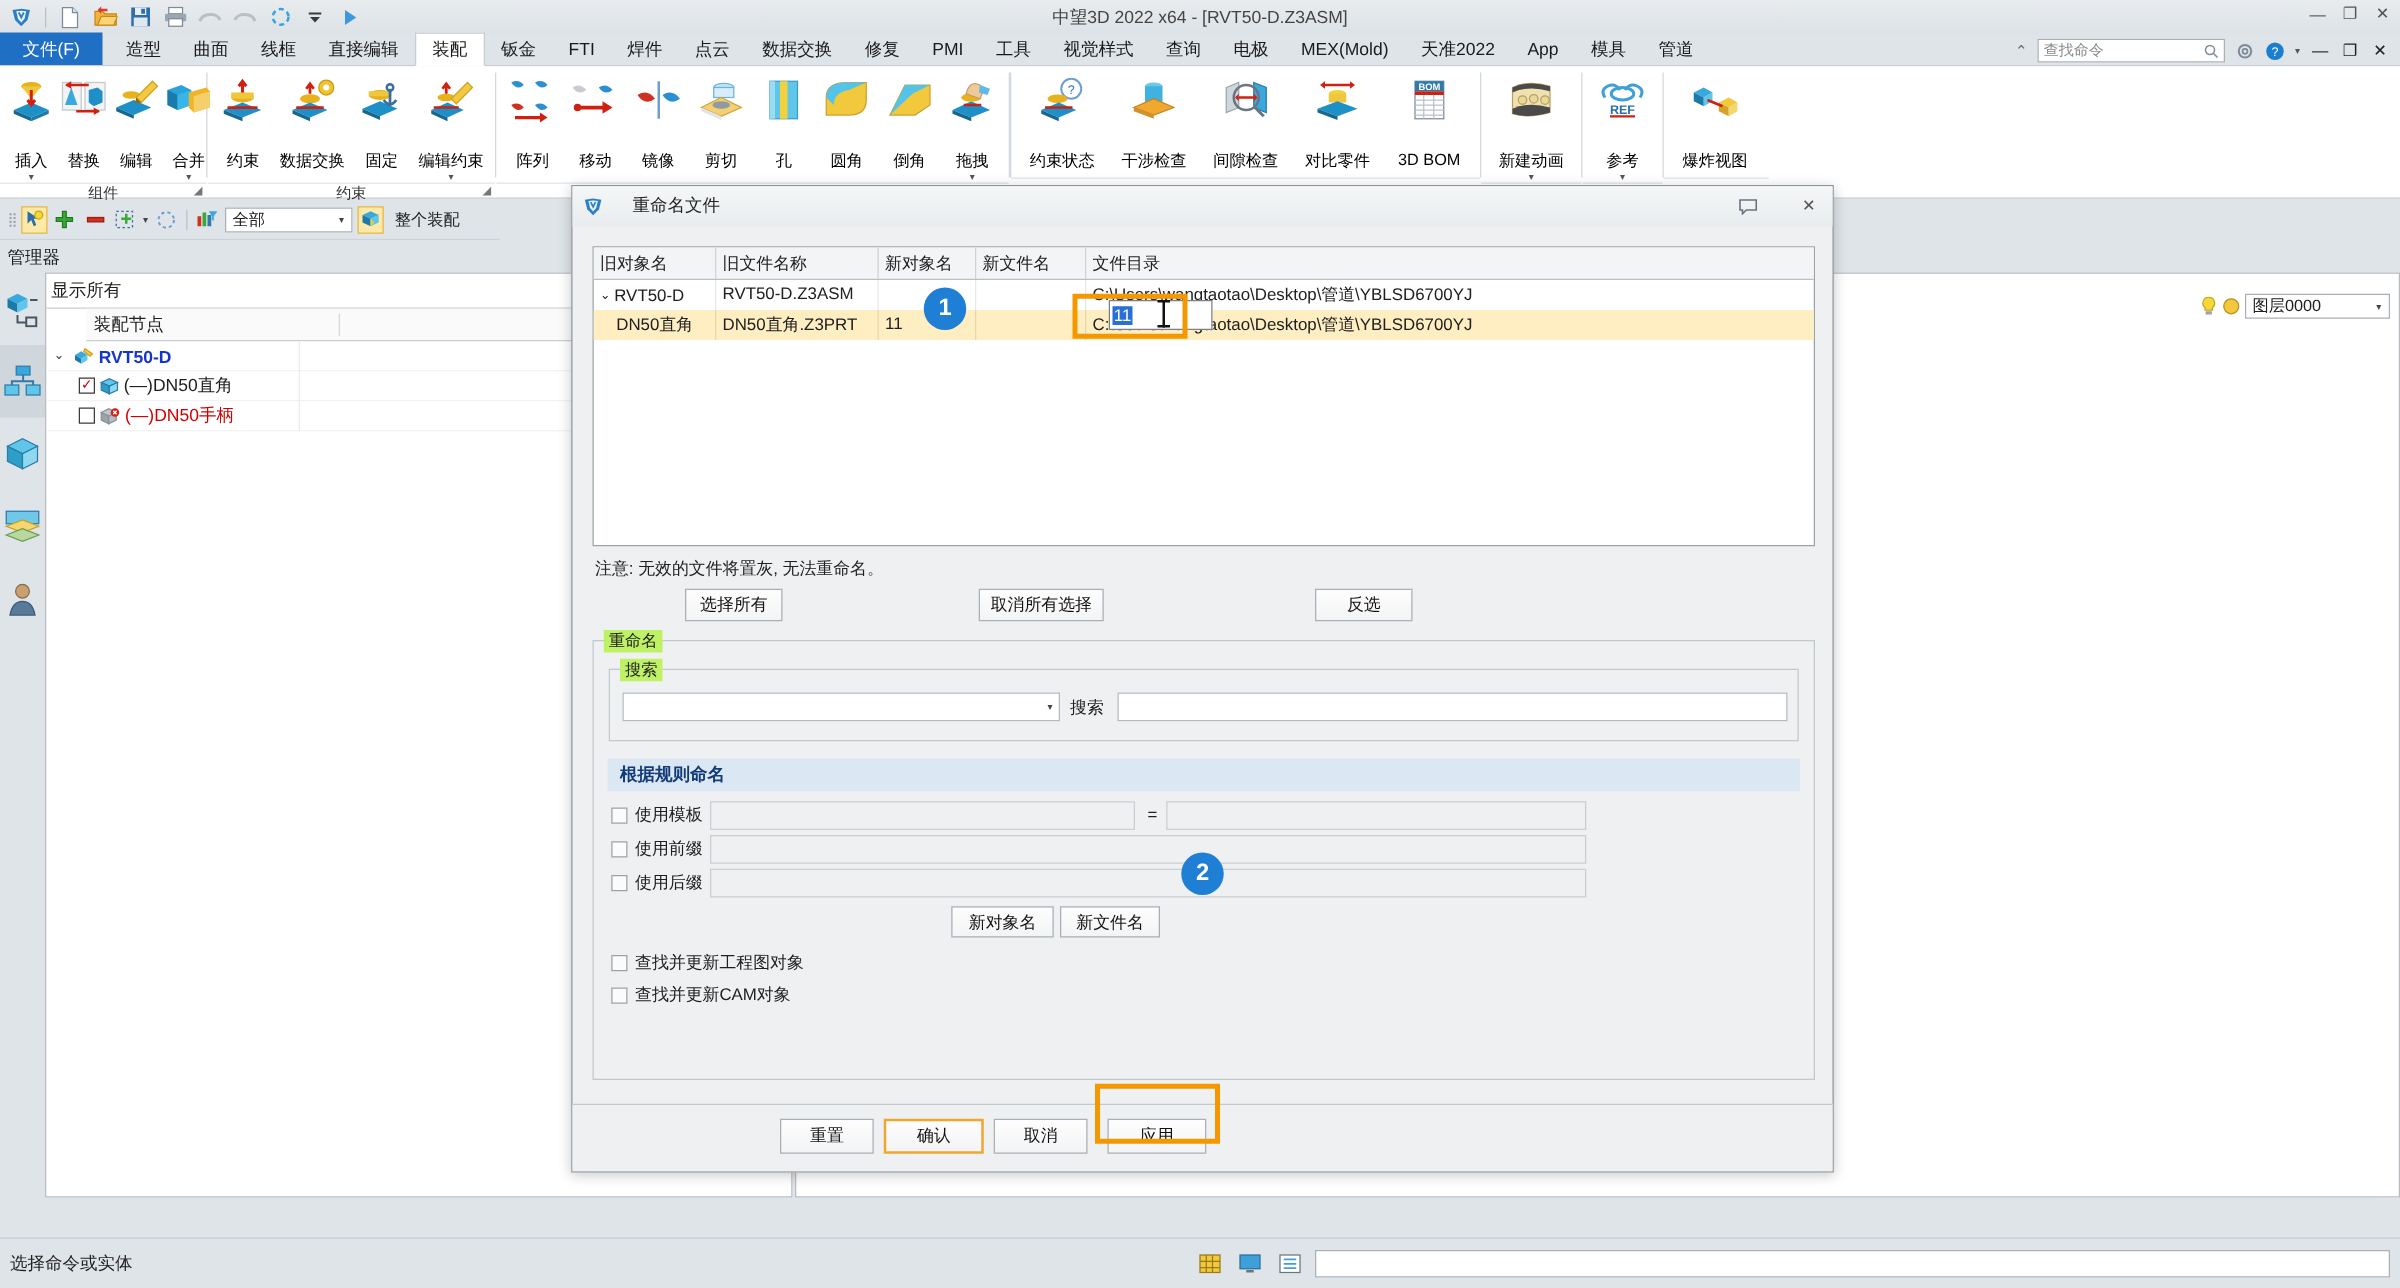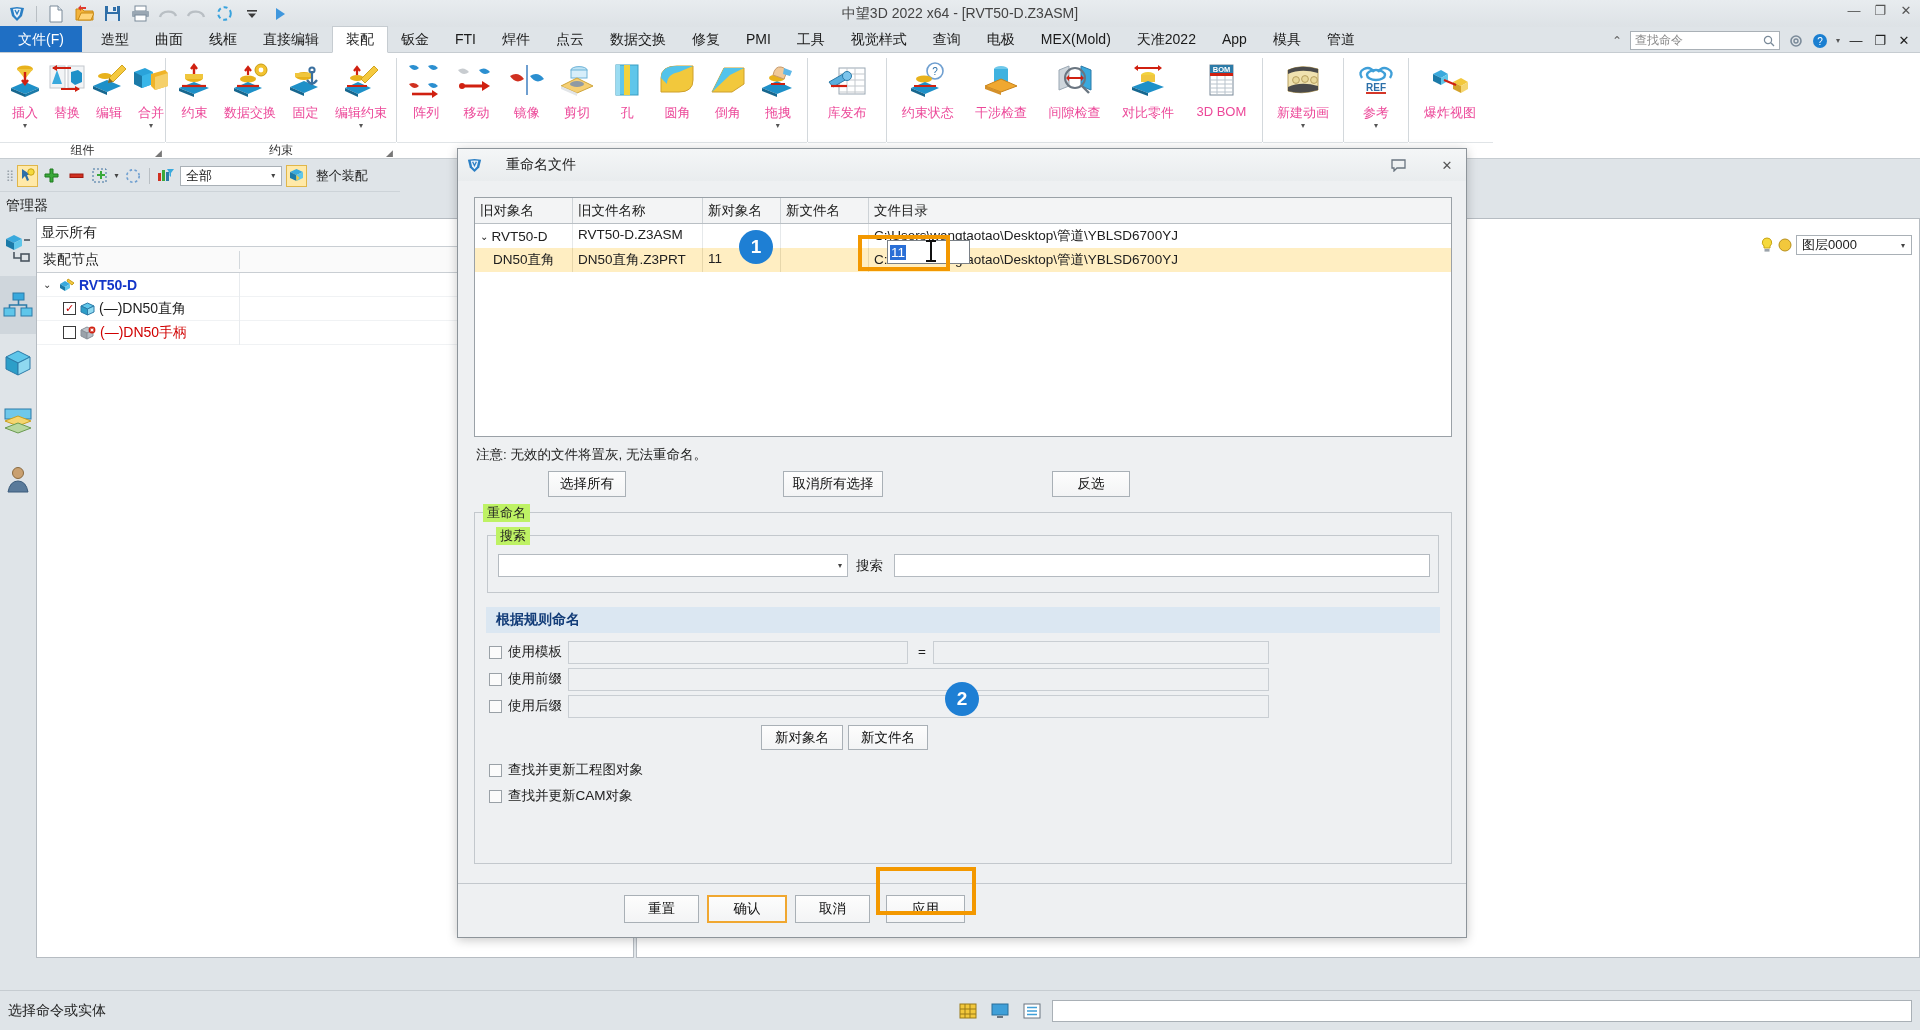--- a/index.html
+++ b/index.html
@@ -65,21 +65,21 @@
     text-align: center; font-size: 12px; color: #333; height: 17px; line-height: 15px;
     border-top: 1px solid #e0e4e7;
   }
   .rgroup-sep { width: 1px; background: #d3d8dc; height: 84px; margin-top: 5px; }
   .ritem {
     width: 58px; display: flex; flex-direction: column; align-items: center;
     padding-top: 3px; cursor: default;
   }
   .ritem.wide { width: 74px; }
   .ritem .glyph { width: 42px; height: 42px; display: flex; align-items: center; justify-content: center; }
-  .ritem .lbl { font-size: 13px; margin-top: 2px; color: #ec4899; white-space: nowrap; }
+  .ritem .lbl { font-size: 13px; margin-top: 18px; color: #000000; white-space: nowrap; }
   .ritem .caret { font-size: 8px; color: #555; line-height: 7px; height: 8px; }
   .rgroup-launch { position: absolute; right: 3px; bottom: 1px; font-size: 9px; color: #777; }
 
   
   .mgr-toolbar {
     position: absolute; left: 0; top: 160px; width: 400px; height: 32px;
     background: #dfe4e8; display: flex; align-items: center; gap: 4px; padding-left: 6px;
     border-bottom: 1px solid #cdd3d8;
   }
   .tb-icon { width: 22px; height: 22px; display: flex; align-items: center; justify-content: center; }
@@ -108,21 +108,21 @@
     position: absolute; left: 36px; top: 218px; width: 598px; height: 740px;
     background: #ffffff; border: 1px solid #b6bcc2;
   }
   .tree-filter {
     height: 28px; border-bottom: 1px solid #c9ced3; display: flex; align-items: center;
     padding: 0 4px; font-size: 14px;
   }
   .tree-filter .arrow { margin-left: auto; font-size: 8px; color: #444; padding-right: 4px; }
   .tree-head {
     height: 26px; background: #fafafa; border-bottom: 1px solid #c9ced3;
-    display: flex; align-items: center; font-size: 14px;
+    display: flex; align-items: center; font-size: 14px; margin-left: 32px;
   }
   .tree-head .c1 { width: 203px; padding-left: 6px; border-right: 1px solid #d3d8dc; }
   .tree-head .c2 { flex: 1; }
   .tree-row { height: 24px; display: flex; align-items: center; font-size: 14px; border-bottom: 1px solid #f0f2f4; }
   .tree-row .c1 { width: 203px; display: flex; align-items: center; gap: 4px; padding-left: 6px; border-right: 1px solid #e8ebee; height: 24px; }
   .tree-row .c2 { flex: 1; }
   .tw-caret { font-size: 10px; color: #333; width: 12px; }
   .tw-cb {
     width: 13px; height: 13px; border: 1px solid #3a3a3a; background: #fff;
     display: inline-flex; align-items: center; justify-content: center;
@@ -600,39 +600,20 @@
               </svg>
           </span>
           <span class="lbl">拖拽</span>
           <span class="caret">▾</span>
         </div>
       </div>
       <div class="rgroup-label"></div>
     </div>
     <div class="rgroup-sep"></div>
 
-    <div class="rgroup" style="width:78px;">
-      <div class="rgroup-items">
-        <div class="ritem wide">
-          <span class="glyph">
-            <svg width="40" height="38" viewBox="0 0 40 38">
-                <rect x="12" y="6" width="26" height="26" fill="#fff" stroke="#9aa7b3"></rect>
-                <g stroke="#c3c8cd">
-                  <path d="M12 12 h26 M12 18 h26 M12 24 h26 M12 30 h26 M20 6 v26 M28 6 v26"></path>
-                </g>
-                <path d="M2 20 l14 -8 l4 5 l-14 8 z" fill="#5aaede" stroke="#2c7ba8"></path>
-                <circle cx="20" cy="14" r="4.5" fill="#7cc4ec" stroke="#2c7ba8"></circle>
-                <path d="M4 24 h16" stroke="#d02010" stroke-width="2.2"></path>
-              </svg>
-          </span>
-          <span class="lbl">库发布</span>
-        </div>
-      </div>
-      <div class="rgroup-label"></div>
-    </div>
     <div class="rgroup-sep"></div>
 
     <div class="rgroup" style="width:375px;">
       <div class="rgroup-items">
         <div class="ritem wide">
           <span class="glyph">
             <svg width="40" height="38" viewBox="0 0 40 38">
                 <circle cx="27" cy="9" r="8" fill="#fff" stroke="#6f9fd0" stroke-width="1.6"></circle>
                 <text x="27" y="13" font-size="10" text-anchor="middle" fill="#2c6fa8" font-family="Liberation Sans">?</text>
                 <ellipse cx="16" cy="17" rx="8" ry="3.4" fill="#e8b21c"></ellipse>

